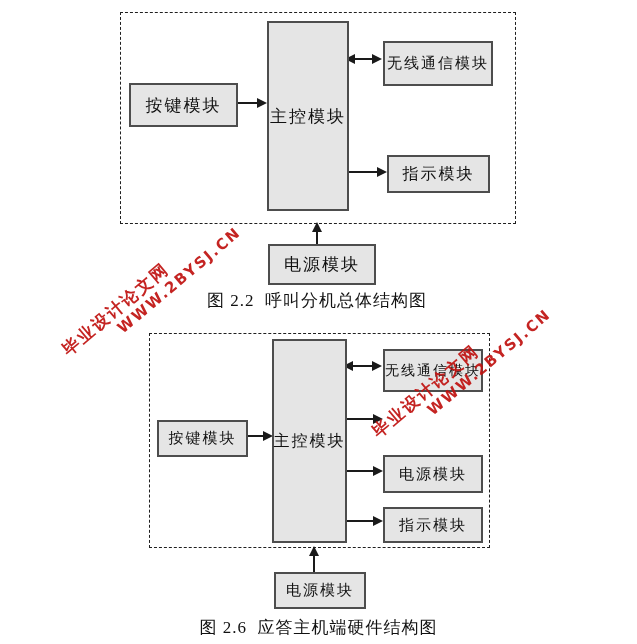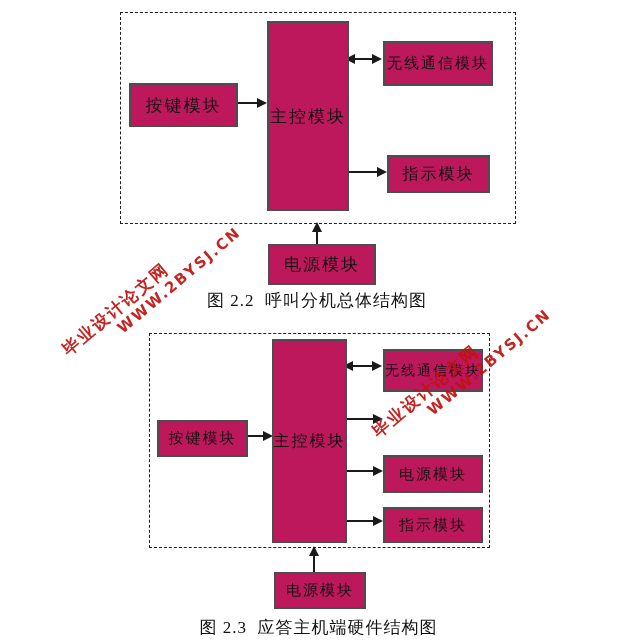--- a/index.html
+++ b/index.html
@@ -5,21 +5,21 @@
   :root { --wm-color: #c01210; --ink: #1a1a1a; --box-border: #4d4d4d; }
   html,body { margin:0; padding:0; background:#fff; }
   #canvas {
     position:relative; width:637px; height:644px; background:#ffffff;
     overflow:hidden; font-family:"Liberation Serif","DejaVu Serif",serif;
   }
   .frame {
     position:absolute; border:1px dashed #1f1f1f; background:transparent;
   }
   .box {
-    position:absolute; border:2px solid var(--box-border); background:#be185d;
+    position:absolute; border:2px solid var(--box-border); background:#e5e5e5;
     display:flex; align-items:center; justify-content:center;
     color:#111; letter-spacing:2px; white-space:nowrap; z-index:2;
   }
   .hl { position:absolute; background:var(--ink); z-index:1; }
   .vl { position:absolute; background:var(--ink); z-index:1; }
   .ah-r { position:absolute; width:0; height:0; z-index:1;
     border-top:5px solid transparent; border-bottom:5px solid transparent;
     border-left:10px solid var(--ink); }
   .ah-l { position:absolute; width:0; height:0; z-index:1;
     border-top:5px solid transparent; border-bottom:5px solid transparent;
@@ -120,21 +120,21 @@
   <div style="display:contents">
     <div class="hl" style="left:343px;top:520px;width:31px;height:2px"></div>
     <div class="ah-r" style="left:373px;top:516px"></div>
   </div>
 
   <div style="display:contents">
     <div class="ah-u" style="left:309px;top:546px"></div>
     <div class="vl" style="left:313px;top:555px;width:2px;height:17px"></div>
   </div>
 
-  <div class="caption" style="left:149px;top:616px;width:339px">图 2.3  应答主机端硬件结构图</div>
+  <div class="caption" style="left:149px;top:616px;width:339px">图 2.6  应答主机端硬件结构图</div>
 
   
   <div class="watermark" style="left:58px;top:344px">
     <div class="wm-name">毕业设计论文网</div>
     <div class="wm-url">WWW.2BYSJ.CN</div>
   </div>
 
   <div class="watermark" style="left:368px;top:426px">
     <div class="wm-name">毕业设计论文网</div>
     <div class="wm-url">WWW.2BYSJ.CN</div>

